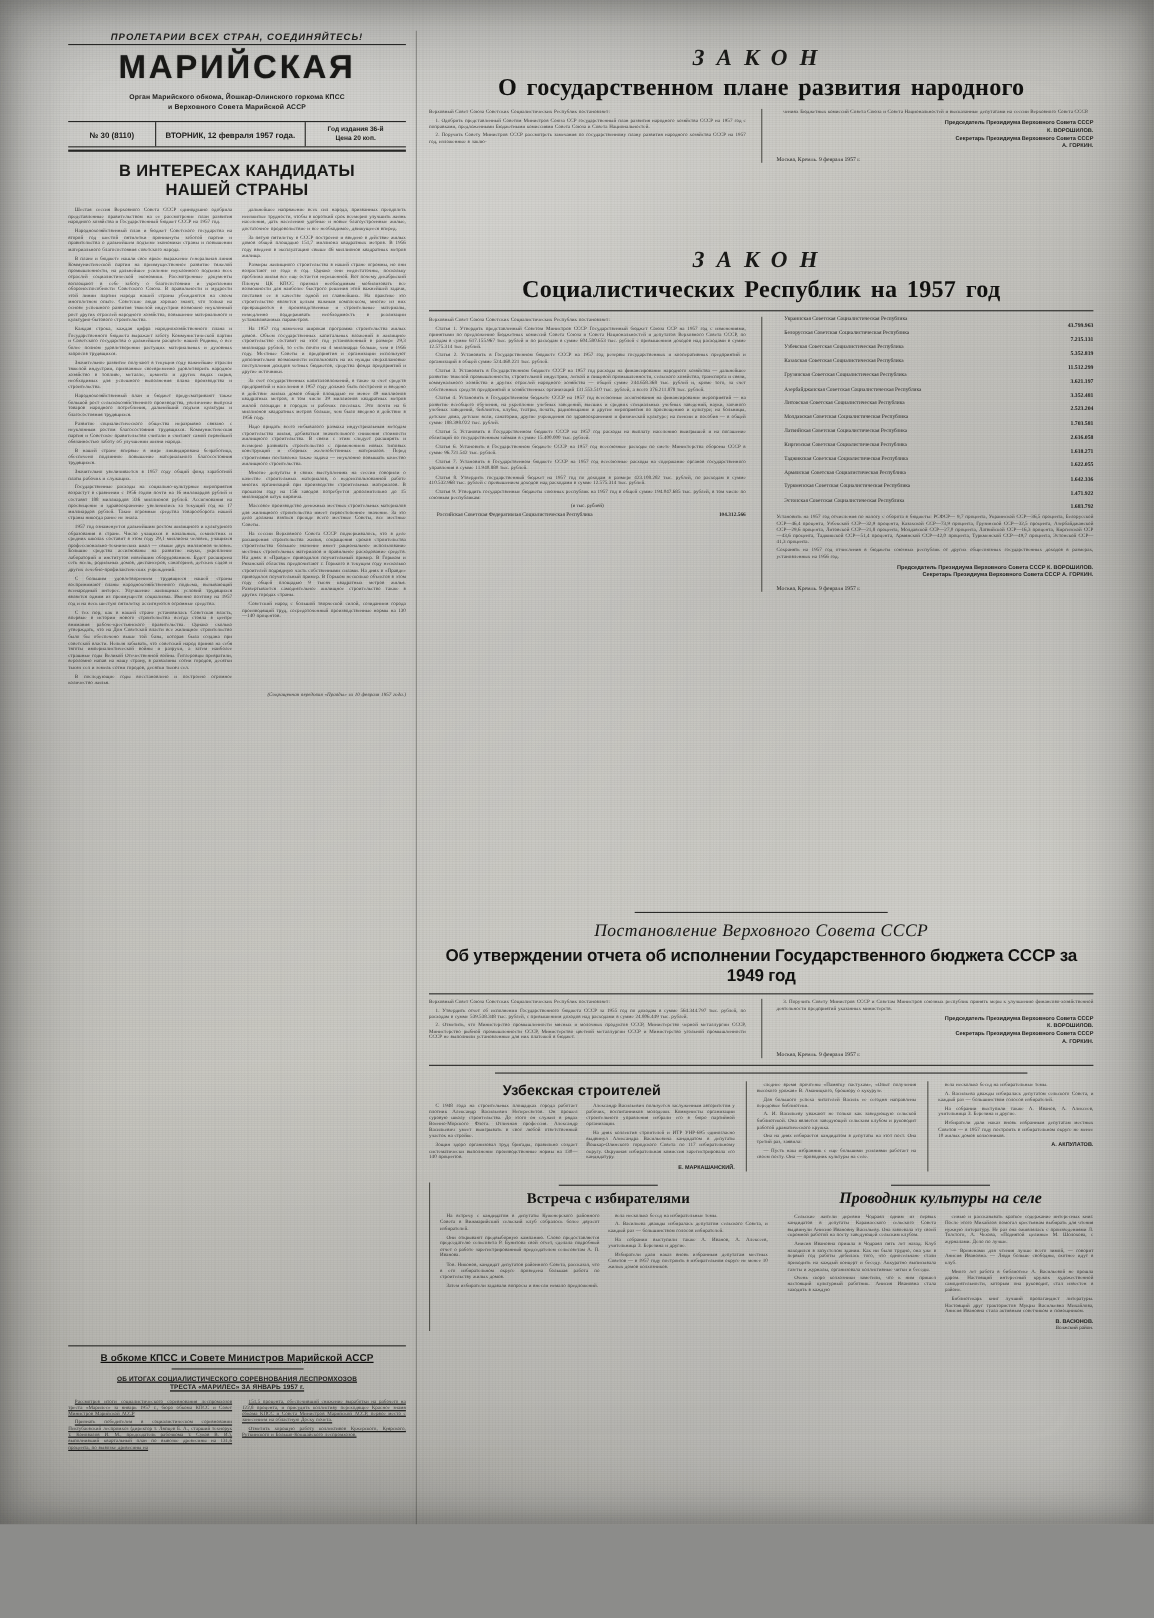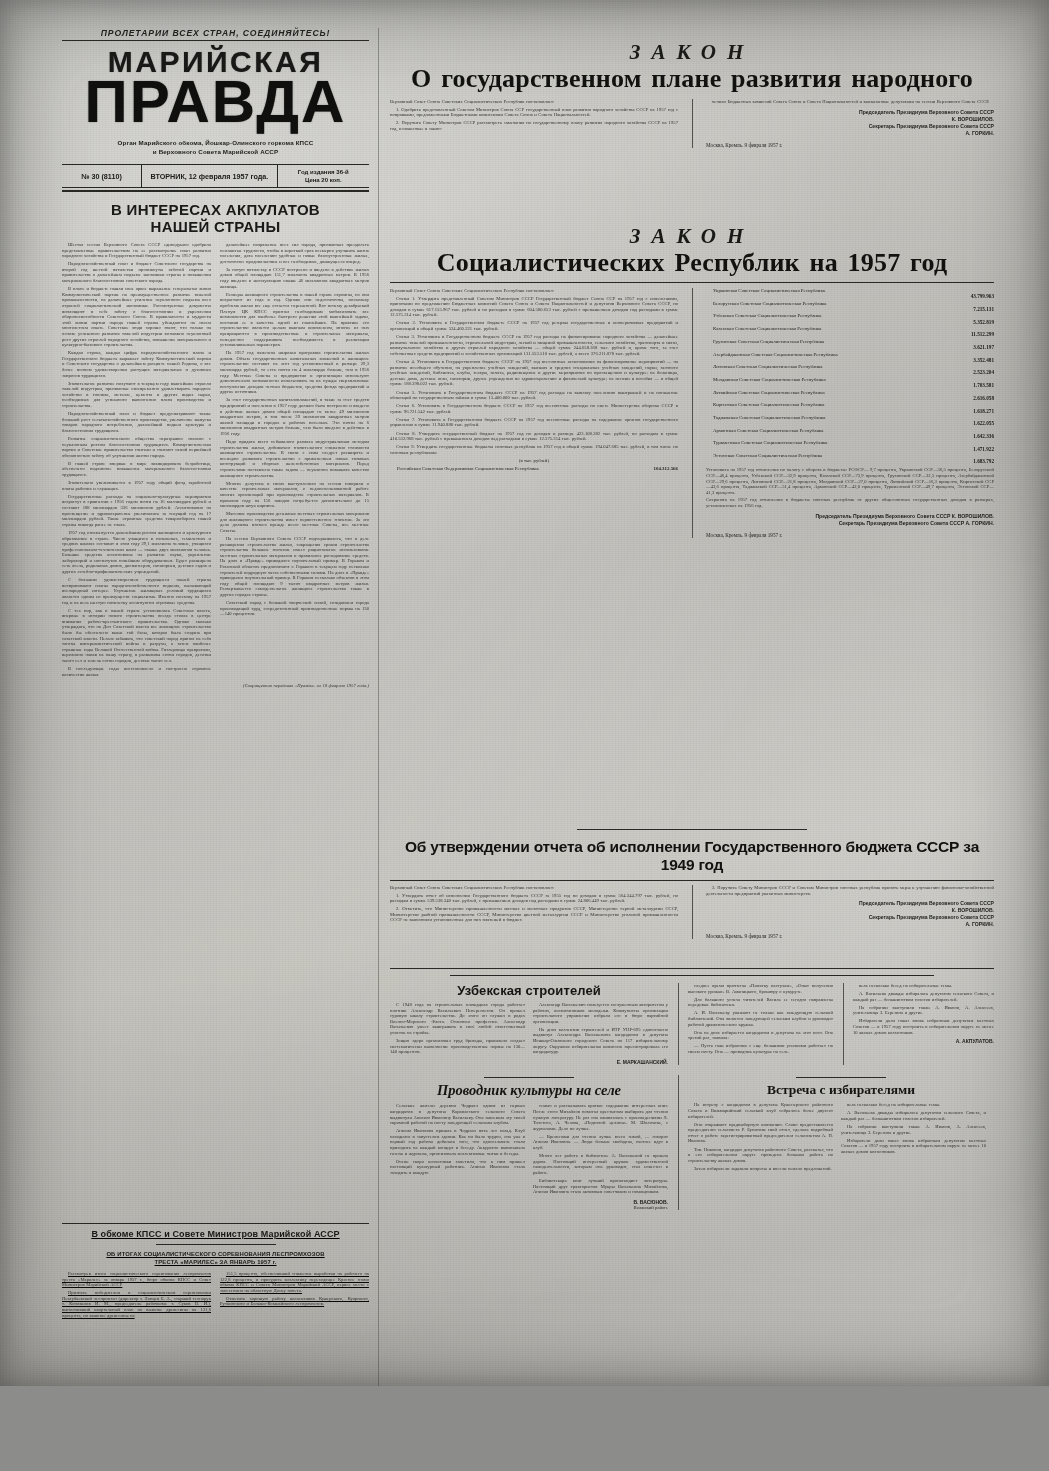--- a/index.html
+++ b/index.html
@@ -86,21 +86,21 @@
     margin:9px 0 7px 0;letter-spacing:.3px;
   }
   
   .zakon{
     font-family:"Liberation Serif", serif;font-weight:bold;font-style:italic;
     font-size:21px;letter-spacing:11px;text-align:center;color:#1d1d1b;
     margin-bottom:2px;
   }
   .zakon-title{
     font-family:"Liberation Serif", serif;font-weight:bold;
-    font-size:26px;line-height:24px;text-align:center;color:#161614;
+    font-size:22px;line-height:24px;text-align:center;color:#161614;
     letter-spacing:.2px;word-spacing:3px;
   }
   .hr-full{height:0;border-top:1.3px solid #2d2d2b;margin:6px 0;}
   .hr-short{width:120px;height:0;border-top:1.4px solid #2d2d2b;margin:5px auto;}
   .hr-mid{width:230px;height:0;border-top:1.3px solid #2d2d2b;margin:6px auto;}
   
   .rep-row{display:flex;justify-content:space-between;align-items:flex-end;font-size:4.9px;line-height:6.4px;color:#292927;}
   .rep-name{padding-left:7px;}
   .rep-val{font-weight:bold;white-space:nowrap;}
   .rep-block{margin-bottom:1.5px;}
@@ -149,39 +149,38 @@
 <body>
 
 <div class="page">
   <div class="sheet">
 
     <div class="box" style="left:0;top:0;width:307px;">
 
       <div>
         <div class="slogan slogan-rule">ПРОЛЕТАРИИ ВСЕХ СТРАН, СОЕДИНЯЙТЕСЬ!</div>
         <div class="title1">МАРИЙСКАЯ</div>
-        <div class="title2">ПРАВДА</div>
         <div class="subline">
           <div>Орган Марийского обкома, Йошкар-Олинского горкома КПСС</div>
           <div>и Верховного Совета Марийской АССР</div>
         </div>
         <div class="issuebar">
           <div class="ib-num">№ 30 (8110)</div>
           <div class="ib-date">ВТОРНИК, 12 февраля 1957 года.</div>
           <div class="ib-year">
             <span>Год издания 36-й</span>
             <span>Цена 20 коп.</span>
           </div>
         </div>
         <div class="issuebar-thick"></div>
       </div>
 
       <div>
         <div class="lead-head">
-          <div>В ИНТЕРЕСАХ АКПУЛАТОВ</div>
+          <div>В ИНТЕРЕСАХ КАНДИДАТЫ</div>
           <div>НАШЕЙ СТРАНЫ</div>
         </div>
         <div style="display:flex;gap:9px;">
           <div class="body-col smear" style="width:149px;">
               <p>Шестая сессия Верховного Совета СССР единодушно одобрила представленные правительством на ее рассмотрение план развития народного хозяйства и Государственный бюджет СССР на 1957 год.</p>
               <p>Народнохозяйственный план и бюджет Советского государства на второй год шестой пятилетки проникнуты заботой партии и правительства о дальнейшем подъеме экономики страны и повышении материального благосостояния советского народа.</p>
               <p>В плане и бюджете нашли свое яркое выражение генеральная линия Коммунистической партии на преимущественное развитие тяжелой промышленности, на дальнейшее усиление неуклонного подъема всех отраслей социалистической экономики. Рассмотренные документы воплощают в себе заботу о благосостоянии и укреплении обороноспособности Советского Союза. В правильности и мудрости этой линии партии народа нашей страны убеждаются на своем многолетнем опыте. Советские люди хорошо знают, что только на основе успешного развития тяжелой индустрии возможно неуклонный рост других отраслей народного хозяйства, повышение материального и культурно-бытового строительства.</p>
               <p>Каждая строка, каждая цифра народнохозяйственного плана и Государственного бюджета выражает заботу Коммунистической партии и Советского государства о дальнейшем расцвете нашей Родины, о все более полном удовлетворении растущих материальных и духовных запросов трудящихся.</p>
               <p>Значительное развитие получают в текущем году важнейшие отрасли тяжелой индустрии, призванные своевременно удовлетворить народное хозяйство в топливе, металле, цемента и других видах сырья, необходимых для успешного выполнения плана производства и строительства.</p>
               <p>Народнохозяйственный план и бюджет предусматривают также большой рост сельскохозяйственного производства, увеличение выпуска товаров народного потребления, дальнейший подъем культуры и благосостояния трудящихся.</p>
@@ -384,20 +383,21 @@
             <div>Председатель Президиума Верховного Совета СССР К. ВОРОШИЛОВ.</div>
             <div>Секретарь Президиума Верховного Совета СССР А. ГОРКИН.</div>
           </div>
           <div class="place smear">Москва, Кремль. 9 февраля 1957 г.</div>
         </div>
       </div>
     </div>
 
     <div class="box" style="left:328px;top:795px;width:604px;">
       <div class="hr-mid" style="margin-bottom:8px;"></div>
+      <div class="post-head">Постановление Верховного Совета СССР</div>
       <div class="post-title">Об утверждении отчета об исполнении Государственного бюджета СССР за 1949 год</div>
       <div class="hr-full" style="margin:6px 0 4px;"></div>
       <div style="display:flex;gap:14px;">
         <div style="width:295px;">
           <div class="body-col smear">Верховный Совет Союза Советских Социалистических Республик постановляет:</div>
           <div class="body-col smear" style="margin-top:2px;">
               <p>1. Утвердить отчет об исполнении Государственного бюджета СССР за 1955 год по доходам в сумме 564.344.797 тыс. рублей, по расходам в сумме 539.538.348 тыс. рублей, с превышением доходов над расходами в сумме 24.806.449 тыс. рублей.</p>
               <p>2. Отметить, что Министерство промышленности мясных и молочных продуктов СССР, Министерство черной металлургии СССР, Министерство рыбной промышленности СССР, Министерство цветной металлургии СССР и Министерство угольной промышленности СССР не выполнили установленные для них платежей в бюджет.</p>
             </div>
         </div>
@@ -449,56 +449,56 @@
               <p>вела несколько бесед на избирательные темы.</p>
               <p>А. Васильева дважды избиралась депутатом сельского Совета, и каждый раз — большинством голосов избирателей.</p>
               <p>На собрании выступили также А. Иванов, А. Алексеев, учительница З. Березина и другие.</p>
               <p>Избиратели дали наказ вновь избранным депутатам местных Советов — в 1957 году построить в избирательном округе не менее 10 жилых домов колхозников.</p>
             </div>
           <div class="byline smear">А. АКПУЛАТОВ.</div>
         </div>
       </div>
 
       <div style="display:flex;gap:10px;margin-top:10px;">
-        <div style="width:278px;">
-          <div class="hr-short" style="width:90px;margin:2px auto 4px;"></div>
-          <div class="art-head-ital">Проводник культуры на селе</div>
-          <div style="display:flex;gap:8px;">
-            <div class="body-col smear" style="width:135px;">
-                <p>Сельские жители деревни Чодраял одним из первых кандидатов в депутаты Карамасского сельского Совета выдвинули Анисию Ивановну Васильеву. Она завоевала эту своей скромной работой на посту заведующей сельским клубом.</p>
-                <p>Анисия Ивановна пришла в Чодраял пять лет назад. Клуб находился в запустелом здании. Как ни было трудно, она уже в первый год работы добилась того, что односельчане стали приходить на каждый концерт и беседу. Аккуратно выписывала газеты и журналы, организовала коллективные читки и беседы.</p>
-                <p>Очень скоро колхозники заметили, что к ним пришел настоящий культурный работник. Анисия Ивановна стала заходить в каждую</p>
-              </div>
-            <div class="body-col smear" style="width:135px;">
-                <p>семью и рассказывать краткое содержание интересных книг. После этого Михайлов помогал крестьянам выбирать для чтения нужную литературу. Не раз она оживлялась с произведениями Л. Толстого, А. Чехова, «Поднятой целины» М. Шолохова, с журналами. Дело по лучше.</p>
-                <p>— Временами для чтения лучше всего зимой, — говорит Анисия Ивановна. — Люди больше свободны, охотнее идут в клуб.</p>
-                <p>Много лет работа в библиотеке А. Васильевой не прошла даром. Настоящий интересный кружок художественной самодеятельности, которым она руководит, стал известен в районе.</p>
-                <p>Библиотекарь книг лучший пропагандист литературы. Настоящий друг трактористов Мукры Васильевна Михайлова, Анисия Ивановна стала активным советчиком и помощником.</p>
-              </div>
-          </div>
-          <div class="byline smear">В. ВАСЮНОВ.</div>
-          <div class="byline-sub smear">Волжский район.</div>
-        </div>
         <div style="width:306px;border-left:1px solid #55554f;padding-left:9px;">
           <div class="hr-short" style="width:90px;margin:2px auto 4px;"></div>
           <div class="art-head-serif">Встреча с избирателями</div>
           <div style="display:flex;gap:8px;">
             <div class="body-col smear" style="width:145px;">
                 <p>На встречу с кандидатом в депутаты Куженерского районного Совета в Вижмарийский сельский клуб собралось более двухсот избирателей.</p>
                 <p>Они открывают предвыборную кампанию. Слово предоставляется председателю сельсовета Р. Бунитова свой отчет, сделала подробный отчет о работе зарегистрированный председателем сельсоветам А. П. Иванова.</p>
                 <p>Тов. Никонов, кандидат депутатов районного Совета, рассказал, что в его избирательном округе проведена большая работа по строительству жилых домов.</p>
                 <p>Затем избиратели задавали вопросы и внесли немало предложений.</p>
               </div>
             <div class="body-col smear" style="width:145px;">
                 <p>вела несколько бесед на избирательные темы.</p>
                 <p>А. Васильева дважды избиралась депутатом сельского Совета, и каждый раз — большинством голосов избирателей.</p>
                 <p>На собрании выступили также А. Иванов, А. Алексеев, учительница З. Березина и другие.</p>
                 <p>Избиратели дали наказ вновь избранным депутатам местных Советов — в 1957 году построить в избирательном округе не менее 10 жилых домов колхозников.</p>
               </div>
           </div>
         </div>
+        <div style="width:278px;">
+          <div class="hr-short" style="width:90px;margin:2px auto 4px;"></div>
+          <div class="art-head-ital">Проводник культуры на селе</div>
+          <div style="display:flex;gap:8px;">
+            <div class="body-col smear" style="width:135px;">
+                <p>Сельские жители деревни Чодраял одним из первых кандидатов в депутаты Карамасского сельского Совета выдвинули Анисию Ивановну Васильеву. Она завоевала эту своей скромной работой на посту заведующей сельским клубом.</p>
+                <p>Анисия Ивановна пришла в Чодраял пять лет назад. Клуб находился в запустелом здании. Как ни было трудно, она уже в первый год работы добилась того, что односельчане стали приходить на каждый концерт и беседу. Аккуратно выписывала газеты и журналы, организовала коллективные читки и беседы.</p>
+                <p>Очень скоро колхозники заметили, что к ним пришел настоящий культурный работник. Анисия Ивановна стала заходить в каждую</p>
+              </div>
+            <div class="body-col smear" style="width:135px;">
+                <p>семью и рассказывать краткое содержание интересных книг. После этого Михайлов помогал крестьянам выбирать для чтения нужную литературу. Не раз она оживлялась с произведениями Л. Толстого, А. Чехова, «Поднятой целины» М. Шолохова, с журналами. Дело по лучше.</p>
+                <p>— Временами для чтения лучше всего зимой, — говорит Анисия Ивановна. — Люди больше свободны, охотнее идут в клуб.</p>
+                <p>Много лет работа в библиотеке А. Васильевой не прошла даром. Настоящий интересный кружок художественной самодеятельности, которым она руководит, стал известен в районе.</p>
+                <p>Библиотекарь книг лучший пропагандист литературы. Настоящий друг трактористов Мукры Васильевна Михайлова, Анисия Ивановна стала активным советчиком и помощником.</p>
+              </div>
+          </div>
+          <div class="byline smear">В. ВАСЮНОВ.</div>
+          <div class="byline-sub smear">Волжский район.</div>
+        </div>
       </div>
     </div>
 
   </div>
   <div class="grain"></div>
   <div class="vignette"></div>
 </div>
 
 </body></html>

